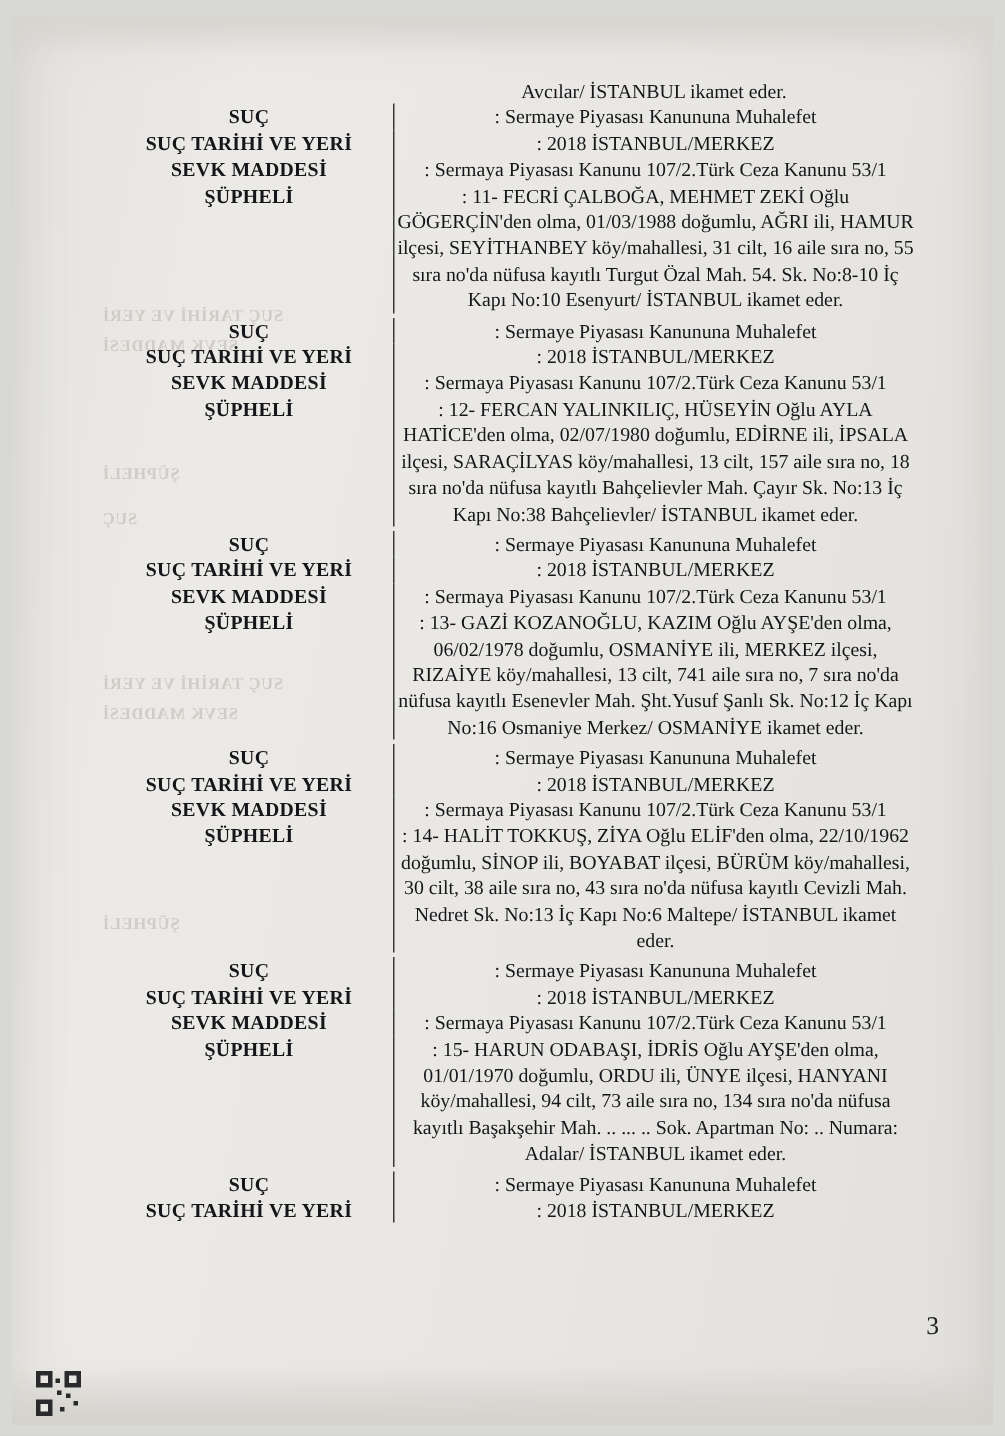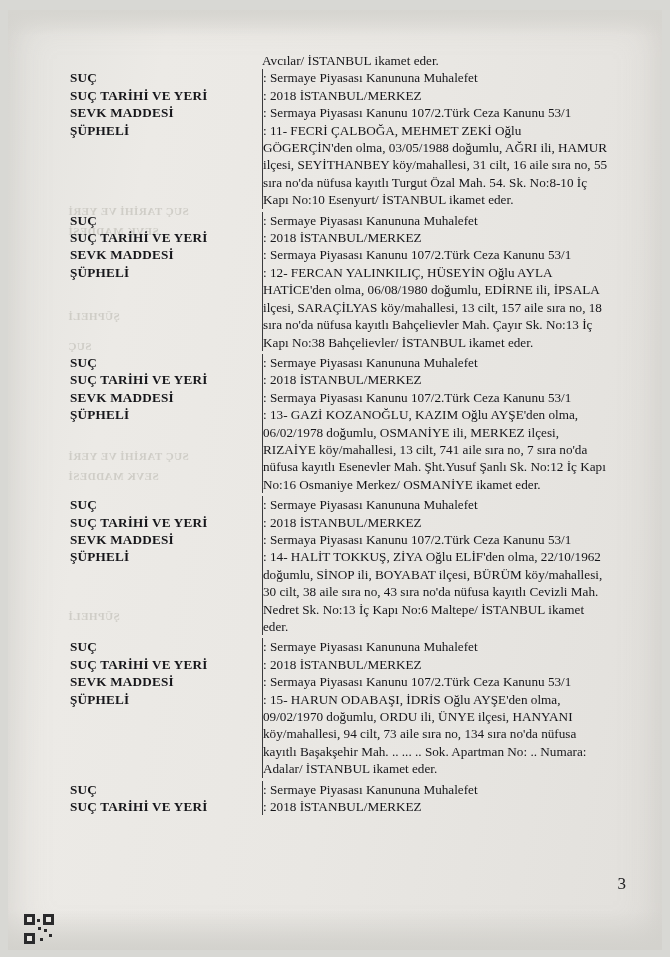--- a/index.html
+++ b/index.html
@@ -37,20 +37,21 @@
   }
   .content{
     position:absolute;
     left:62px;top:42px;
     width:540px;
   }
   table.doc{
     border-collapse:collapse;
     width:100%;
     table-layout:fixed;
+    text-align:center;
   }
   table.doc td{
     vertical-align:top;
     padding:0 0 0 0;
     font-size:13.2px;
     line-height:17.4px;
     color:#16161a;
   }
   td.lbl{
     width:192px;
@@ -129,43 +130,43 @@
         <tr>
           <td class="lbl">SUÇ TARİHİ VE YERİ</td>
           <td class="val">: 2018 İSTANBUL/MERKEZ</td>
         </tr>
         <tr>
           <td class="lbl">SEVK MADDESİ</td>
           <td class="val">: Sermaya Piyasası Kanunu 107/2.Türk Ceza Kanunu 53/1</td>
         </tr>
         <tr>
           <td class="lbl">ŞÜPHELİ</td>
-          <td class="val">: 11- FECRİ ÇALBOĞA, MEHMET ZEKİ  Oğlu GÖGERÇİN'den olma, 03/05/1988 doğumlu, AĞRI ili, HAMUR ilçesi, SEYİTHANBEY köy/mahallesi, 31 cilt, 16 aile sıra no, 55 sıra no'da nüfusa kayıtlı Turgut Özal Mah. 54. Sk. No:8-10 İç Kapı No:10  Esenyurt/ İSTANBUL ikamet eder.</td>
-        </tr>
-      </tbody>
-        </table>
-      <div class="row-pad"></div>
-
-      <table class="doc">
-        <tbody>
-            <tr>
-          <td class="lbl">SUÇ</td>
-          <td class="val">: Sermaye Piyasası Kanununa Muhalefet</td>
-        </tr>
-        <tr>
-          <td class="lbl">SUÇ TARİHİ VE YERİ</td>
-          <td class="val">: 2018 İSTANBUL/MERKEZ</td>
-        </tr>
-        <tr>
-          <td class="lbl">SEVK MADDESİ</td>
-          <td class="val">: Sermaya Piyasası Kanunu 107/2.Türk Ceza Kanunu 53/1</td>
-        </tr>
-        <tr>
-          <td class="lbl">ŞÜPHELİ</td>
-          <td class="val">: 12- FERCAN YALINKILIÇ, HÜSEYİN  Oğlu AYLA HATİCE'den olma, 06/08/1980 doğumlu, EDİRNE ili, İPSALA ilçesi, SARAÇİLYAS köy/mahallesi, 13 cilt, 157 aile sıra no, 18 sıra no'da nüfusa kayıtlı Bahçelievler Mah. Çayır Sk. No:13 İç Kapı No:38  Bahçelievler/ İSTANBUL ikamet eder.</td>
+          <td class="val">: 11- FECRİ ÇALBOĞA, MEHMET ZEKİ  Oğlu GÖGERÇİN'den olma, 01/03/1988 doğumlu, AĞRI ili, HAMUR ilçesi, SEYİTHANBEY köy/mahallesi, 31 cilt, 16 aile sıra no, 55 sıra no'da nüfusa kayıtlı Turgut Özal Mah. 54. Sk. No:8-10 İç Kapı No:10  Esenyurt/ İSTANBUL ikamet eder.</td>
+        </tr>
+      </tbody>
+        </table>
+      <div class="row-pad"></div>
+
+      <table class="doc">
+        <tbody>
+            <tr>
+          <td class="lbl">SUÇ</td>
+          <td class="val">: Sermaye Piyasası Kanununa Muhalefet</td>
+        </tr>
+        <tr>
+          <td class="lbl">SUÇ TARİHİ VE YERİ</td>
+          <td class="val">: 2018 İSTANBUL/MERKEZ</td>
+        </tr>
+        <tr>
+          <td class="lbl">SEVK MADDESİ</td>
+          <td class="val">: Sermaya Piyasası Kanunu 107/2.Türk Ceza Kanunu 53/1</td>
+        </tr>
+        <tr>
+          <td class="lbl">ŞÜPHELİ</td>
+          <td class="val">: 12- FERCAN YALINKILIÇ, HÜSEYİN  Oğlu AYLA HATİCE'den olma, 02/07/1980 doğumlu, EDİRNE ili, İPSALA ilçesi, SARAÇİLYAS köy/mahallesi, 13 cilt, 157 aile sıra no, 18 sıra no'da nüfusa kayıtlı Bahçelievler Mah. Çayır Sk. No:13 İç Kapı No:38  Bahçelievler/ İSTANBUL ikamet eder.</td>
         </tr>
       </tbody>
         </table>
       <div class="row-pad"></div>
 
       <table class="doc">
         <tbody>
             <tr>
           <td class="lbl">SUÇ</td>
           <td class="val">: Sermaye Piyasası Kanununa Muhalefet</td>
@@ -217,21 +218,21 @@
         <tr>
           <td class="lbl">SUÇ TARİHİ VE YERİ</td>
           <td class="val">: 2018 İSTANBUL/MERKEZ</td>
         </tr>
         <tr>
           <td class="lbl">SEVK MADDESİ</td>
           <td class="val">: Sermaya Piyasası Kanunu 107/2.Türk Ceza Kanunu 53/1</td>
         </tr>
         <tr>
           <td class="lbl">ŞÜPHELİ</td>
-          <td class="val">: 15- HARUN ODABAŞI, İDRİS  Oğlu AYŞE'den olma, 09/02/1970 doğumlu, ORDU ili, ÜNYE ilçesi, HANYANI köy/mahallesi, 94 cilt, 73 aile sıra no, 134 sıra no'da nüfusa kayıtlı  Başakşehir Mah. .. ... .. Sok. Apartman No: .. Numara: Adalar/ İSTANBUL ikamet eder.</td>
+          <td class="val">: 15- HARUN ODABAŞI, İDRİS  Oğlu AYŞE'den olma, 01/01/1970 doğumlu, ORDU ili, ÜNYE ilçesi, HANYANI köy/mahallesi, 94 cilt, 73 aile sıra no, 134 sıra no'da nüfusa kayıtlı  Başakşehir Mah. .. ... .. Sok. Apartman No: .. Numara: Adalar/ İSTANBUL ikamet eder.</td>
         </tr>
       </tbody>
         </table>
       <div class="row-pad"></div>
 
       <table class="doc">
         <tbody>
             <tr>
           <td class="lbl">SUÇ</td>
           <td class="val">: Sermaye Piyasası Kanununa Muhalefet</td>

